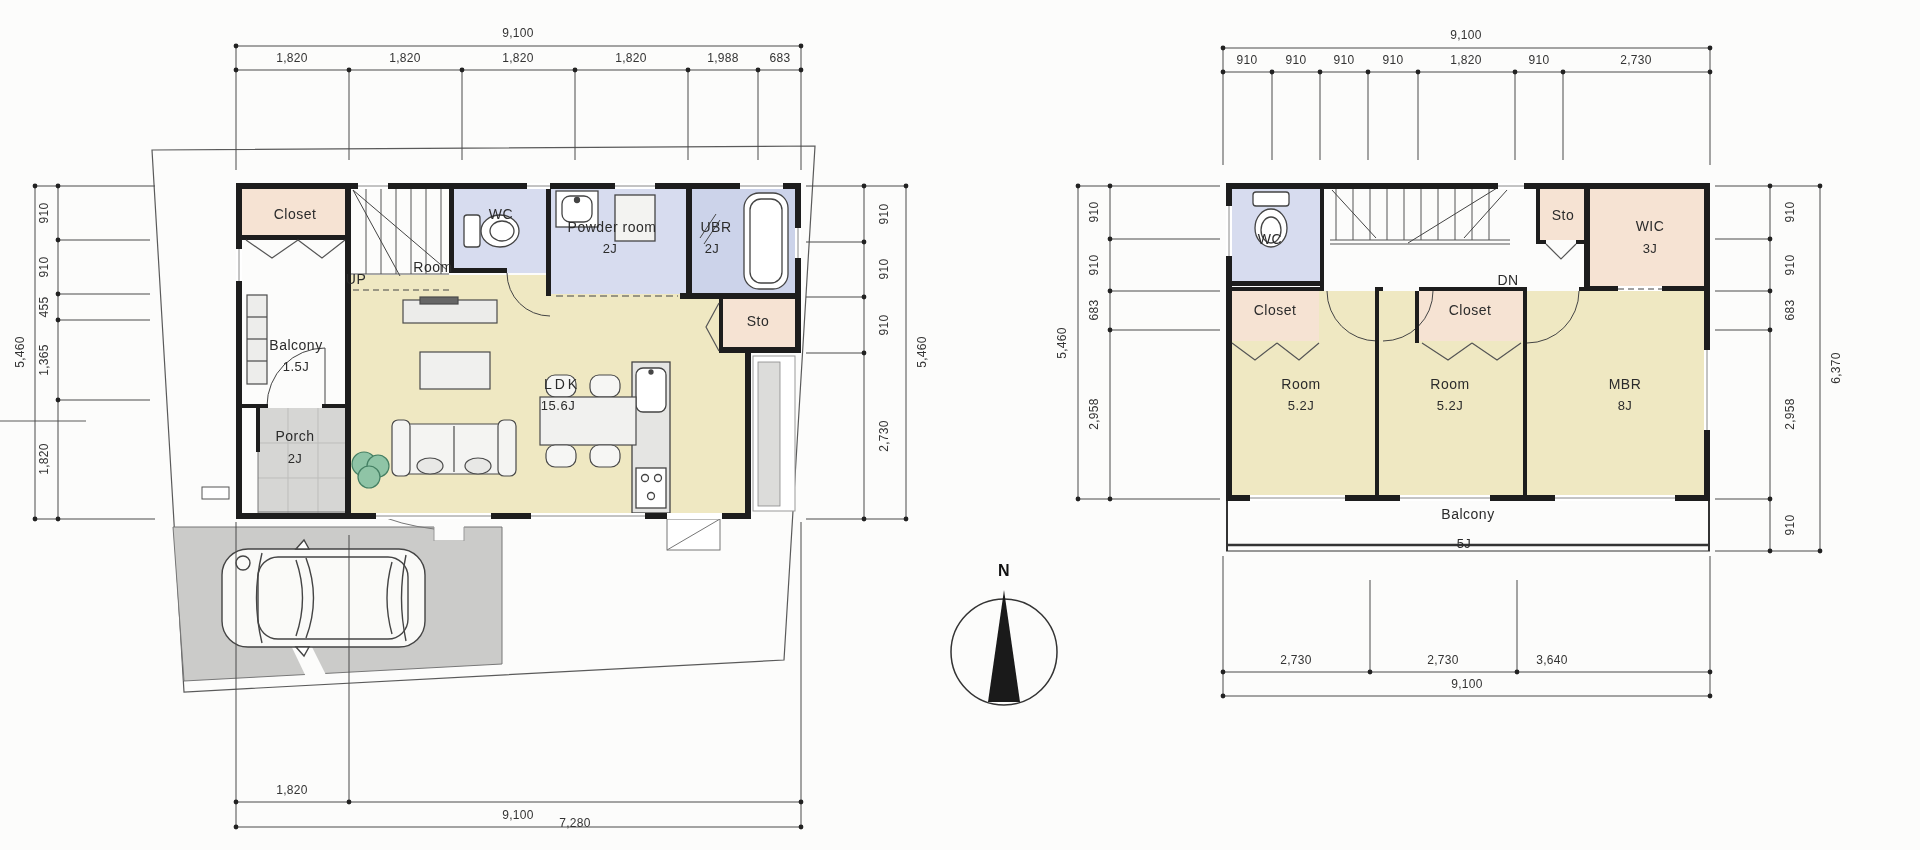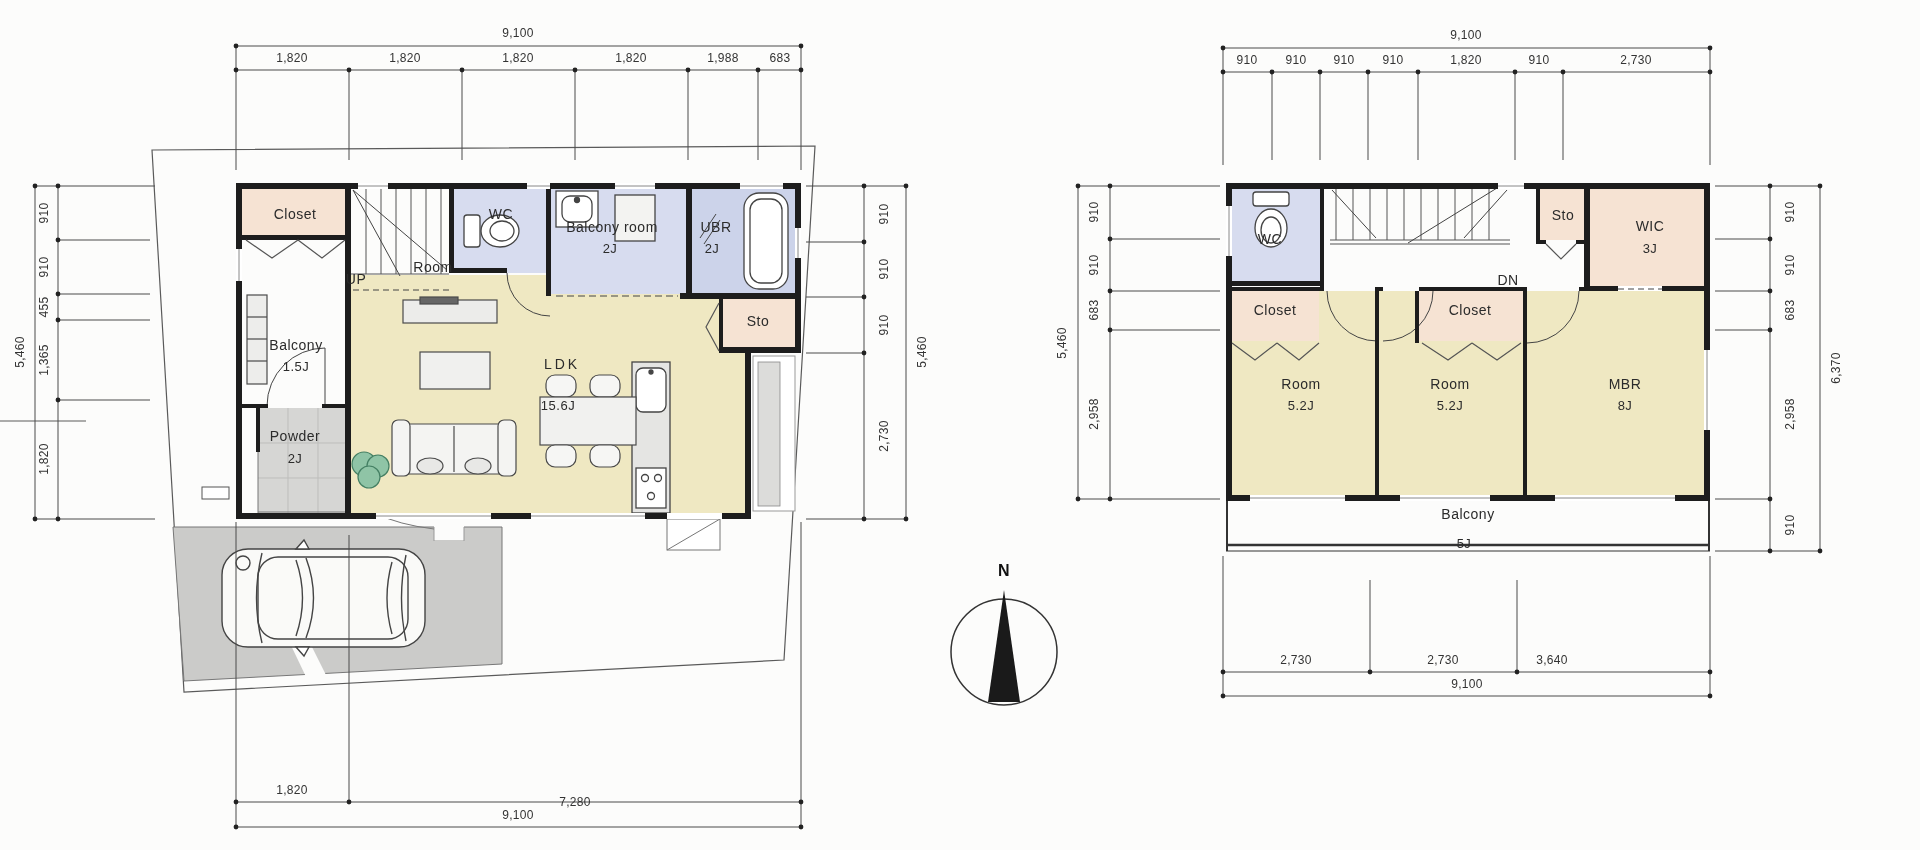--- a/index.html
+++ b/index.html
@@ -446,31 +446,31 @@
         <circle cx="1370" cy="672" r="2.4"></circle>
         <circle cx="1517" cy="672" r="2.4"></circle>
         <circle cx="1710" cy="672" r="2.4"></circle>
     <circle cx="1223" cy="696" r="2.4"></circle>
         <circle cx="1710" cy="696" r="2.4"></circle>
   </g>
 </svg>
 
   <span class="lbl" style="left:295px;top:206px">Closet</span>
   <span class="lbl" style="left:501px;top:206px">WC</span>
-  <span class="lbl" style="left:612px;top:219px">Balcony room</span>
+  <span class="lbl" style="left:612px;top:219px">Powder room</span>
   <span class="lbl sz" style="left:610px;top:241px">2J</span>
   <span class="lbl" style="left:716px;top:219px">UBR</span>
   <span class="lbl sz" style="left:712px;top:241px">2J</span>
   <span class="lbl" style="left:433px;top:259px">Room</span>
   <span class="lbl" style="left:356px;top:271px">UP</span>
   <span class="lbl" style="left:296px;top:337px">Balcony</span>
   <span class="lbl sz" style="left:296px;top:359px">1.5J</span>
-  <span class="lbl" style="left:295px;top:428px">Powder</span>
+  <span class="lbl" style="left:295px;top:428px">Porch</span>
   <span class="lbl sz" style="left:295px;top:451px">2J</span>
-  <span class="lbl ldk" style="left:562px;top:356px">LDK</span>
+  <span class="lbl ldk" style="left:562px;top:376px">LDK</span>
   <span class="lbl sz" style="left:558px;top:398px">15.6J</span>
   <span class="lbl" style="left:758px;top:313px">Sto</span>
 
   <span class="lbl" style="left:1270px;top:231px">WC</span>
   <span class="lbl" style="left:1508px;top:272px">DN</span>
   <span class="lbl" style="left:1563px;top:207px">Sto</span>
   <span class="lbl" style="left:1650px;top:218px">WIC</span>
   <span class="lbl sz" style="left:1650px;top:241px">3J</span>
   <span class="lbl" style="left:1275px;top:302px">Closet</span>
   <span class="lbl" style="left:1470px;top:302px">Closet</span>
@@ -500,21 +500,21 @@
   <span class="lbl dim vdim" style="left:44px;top:360px">1,365</span>
   <span class="lbl dim vdim" style="left:44px;top:459px">1,820</span>
 
   <span class="lbl dim vdim" style="left:884px;top:214px">910</span>
   <span class="lbl dim vdim" style="left:884px;top:269px">910</span>
   <span class="lbl dim vdim" style="left:884px;top:325px">910</span>
   <span class="lbl dim vdim" style="left:884px;top:436px">2,730</span>
   <span class="lbl dim vdim" style="left:922px;top:352px">5,460</span>
 
   <span class="lbl dim" style="left:292px;top:783px">1,820</span>
-  <span class="lbl dim" style="left:575px;top:795px">7,280</span>
+  <span class="lbl dim" style="left:575px;top:816px">7,280</span>
   <span class="lbl dim" style="left:518px;top:808px">9,100</span>
 
   <span class="lbl dim" style="left:1466px;top:28px">9,100</span>
   <span class="lbl dim" style="left:1247px;top:53px">910</span>
   <span class="lbl dim" style="left:1296px;top:53px">910</span>
   <span class="lbl dim" style="left:1344px;top:53px">910</span>
   <span class="lbl dim" style="left:1393px;top:53px">910</span>
   <span class="lbl dim" style="left:1466px;top:53px">1,820</span>
   <span class="lbl dim" style="left:1539px;top:53px">910</span>
   <span class="lbl dim" style="left:1636px;top:53px">2,730</span>

